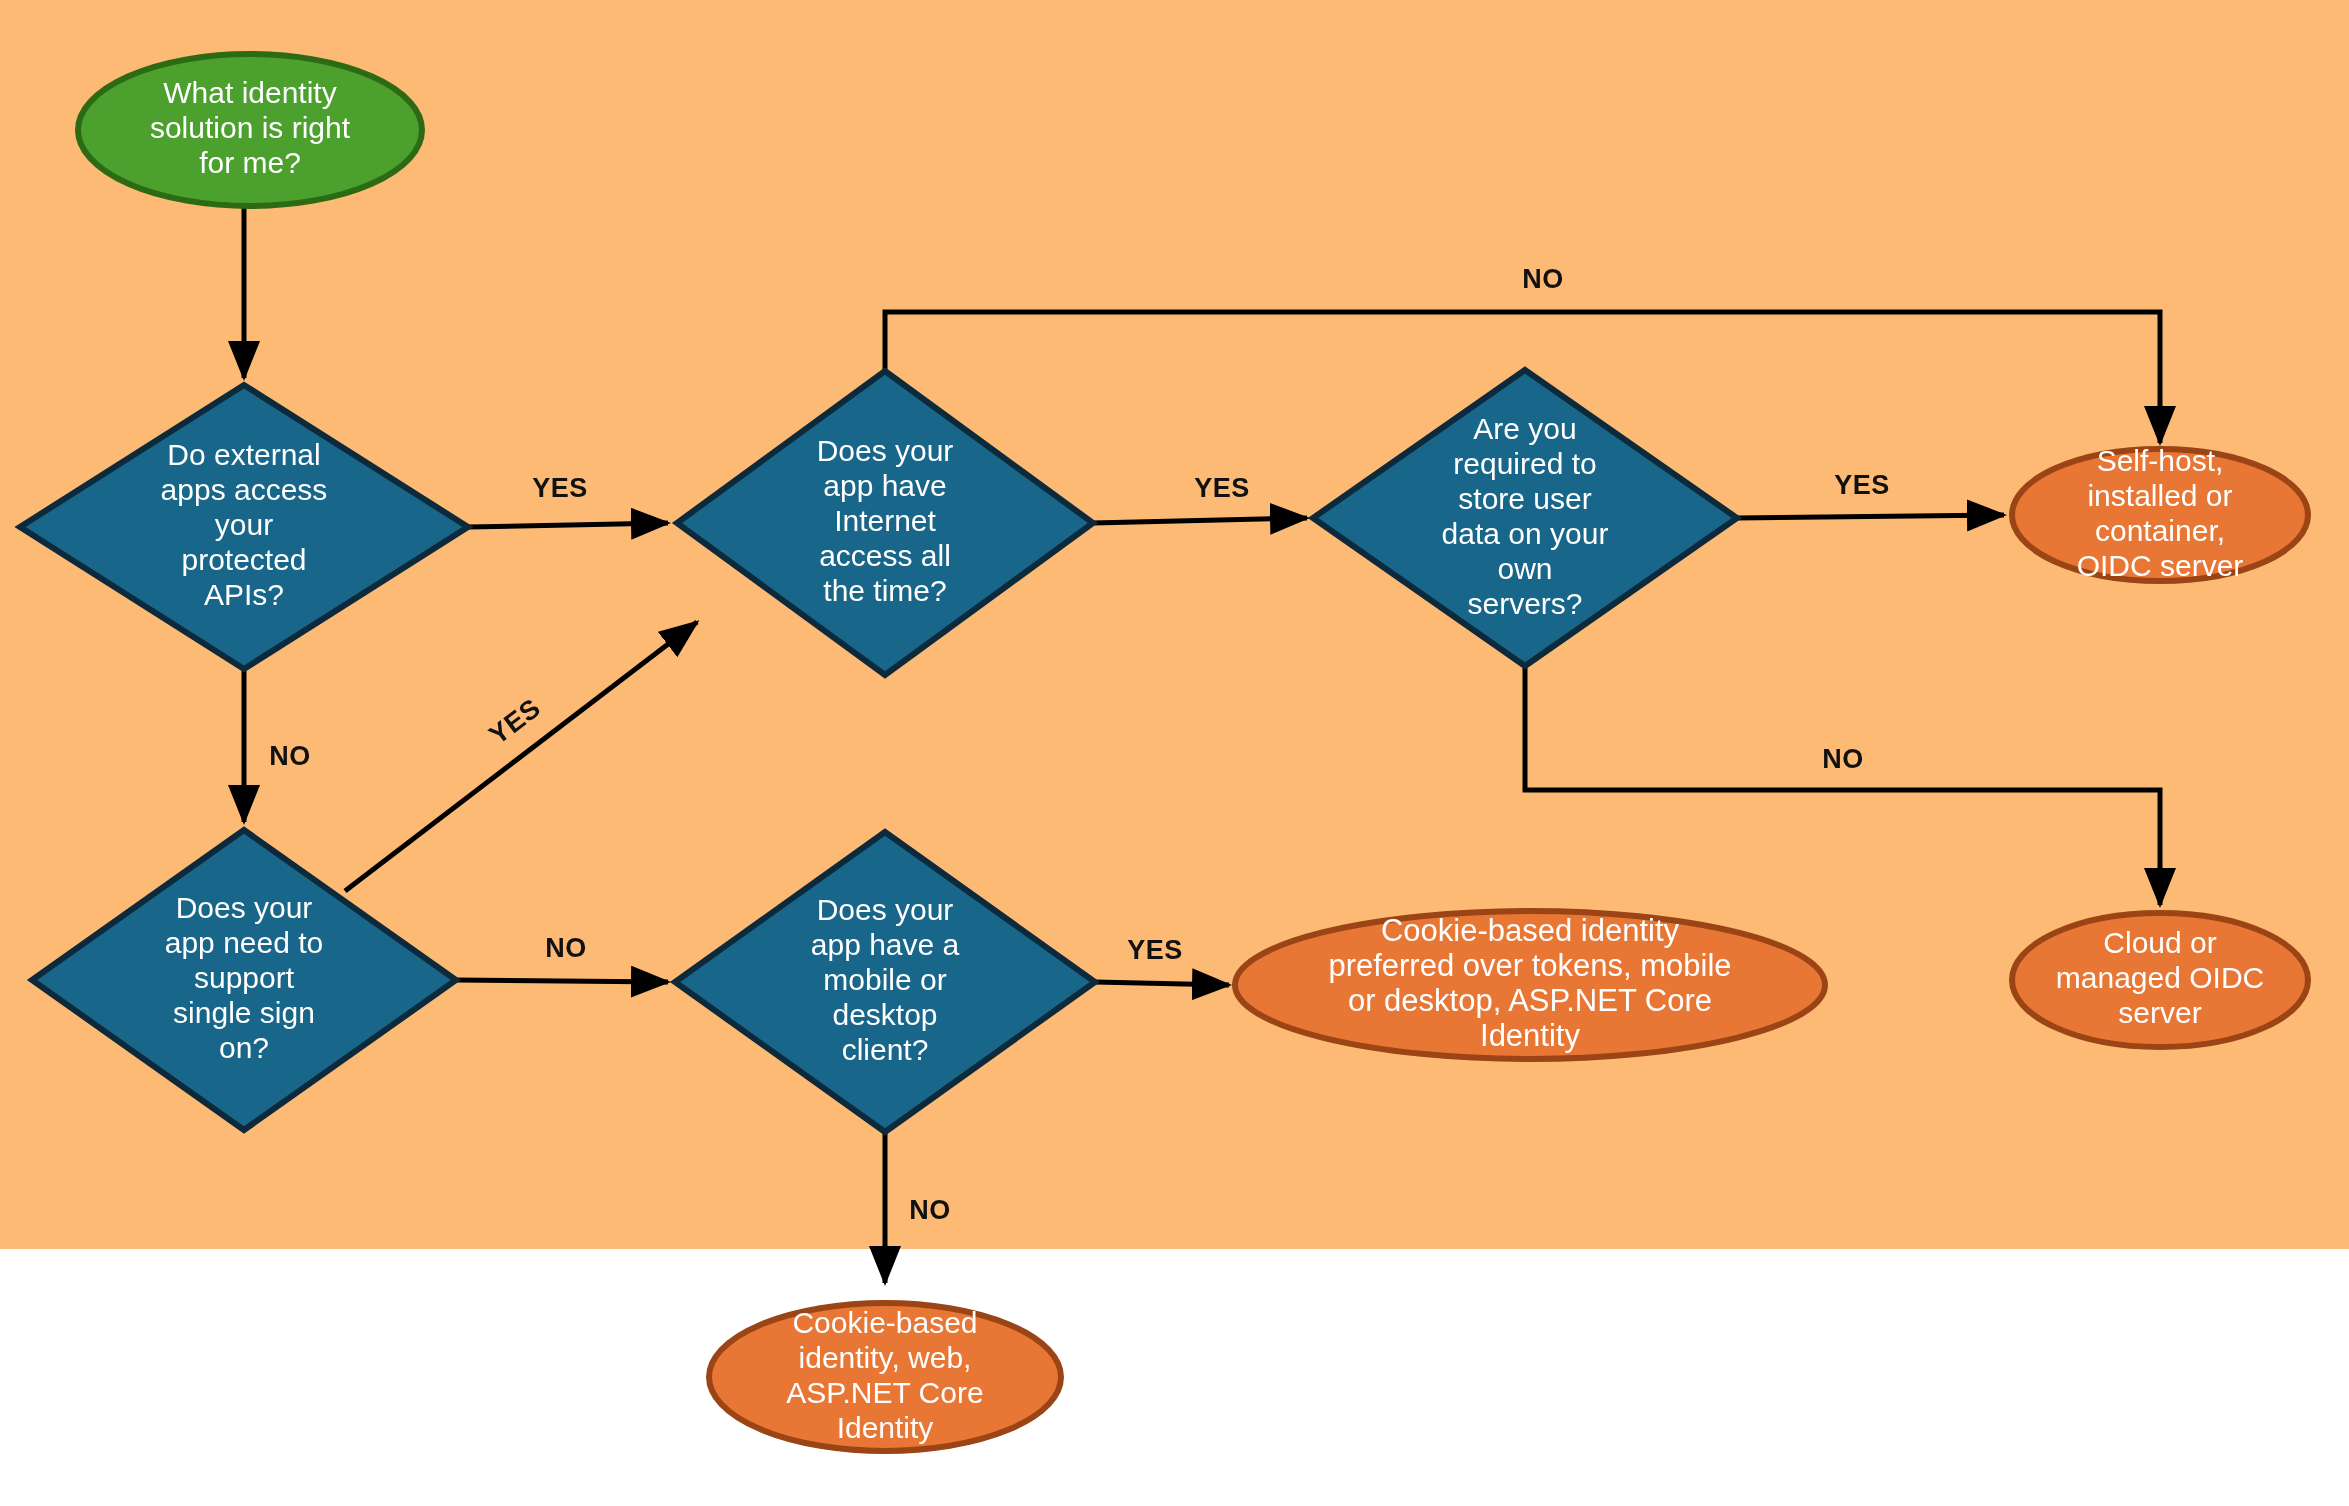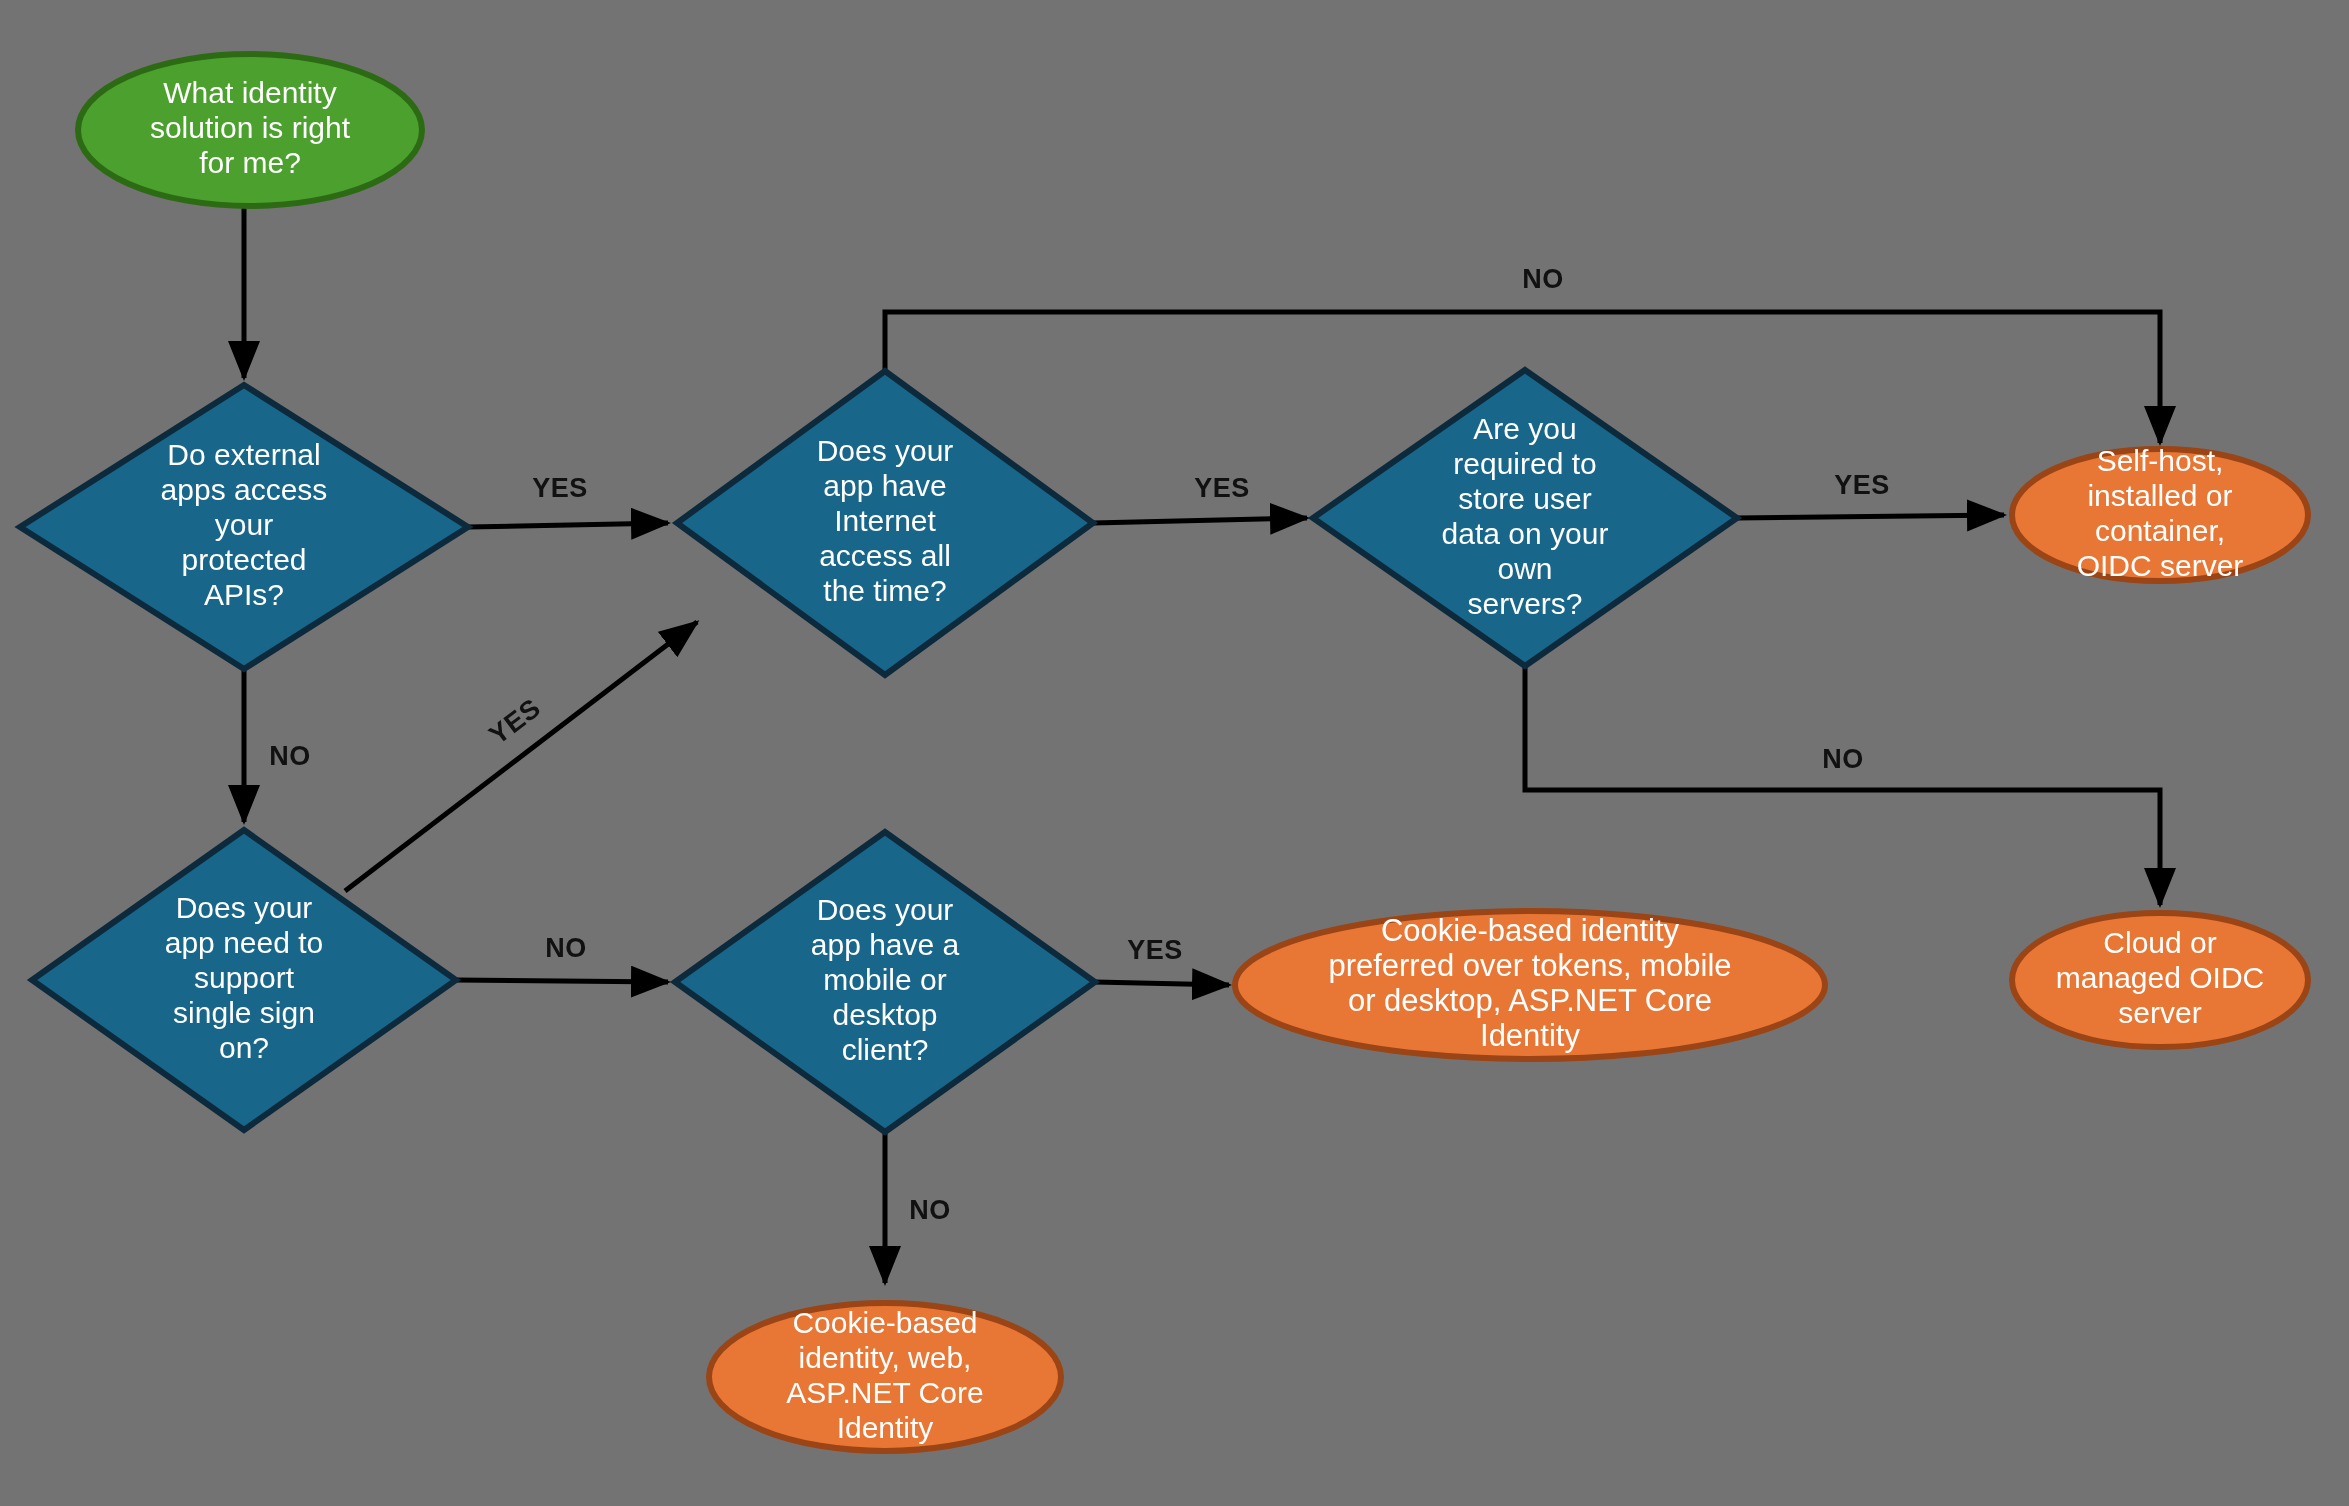--- a/index.html
+++ b/index.html
@@ -9,22 +9,22 @@
   }
   body {
     width: 2349px;
     height: 1506px;
     font-family: "Liberation Sans", sans-serif;
     overflow: hidden;
   }
   #flowchart-root {
     position: relative;
     width: 2349px;
-    height: 1506px;
-    background: #737373;
+    height: 1249px;
+    background: #fdba74;
   }
   svg.chart {
     display: block;
     width: 2349px;
     height: 1506px;
   }
   text.node-label {
     font-family: "Liberation Sans", sans-serif;
     font-size: 30px;
     fill: #ffffff;

